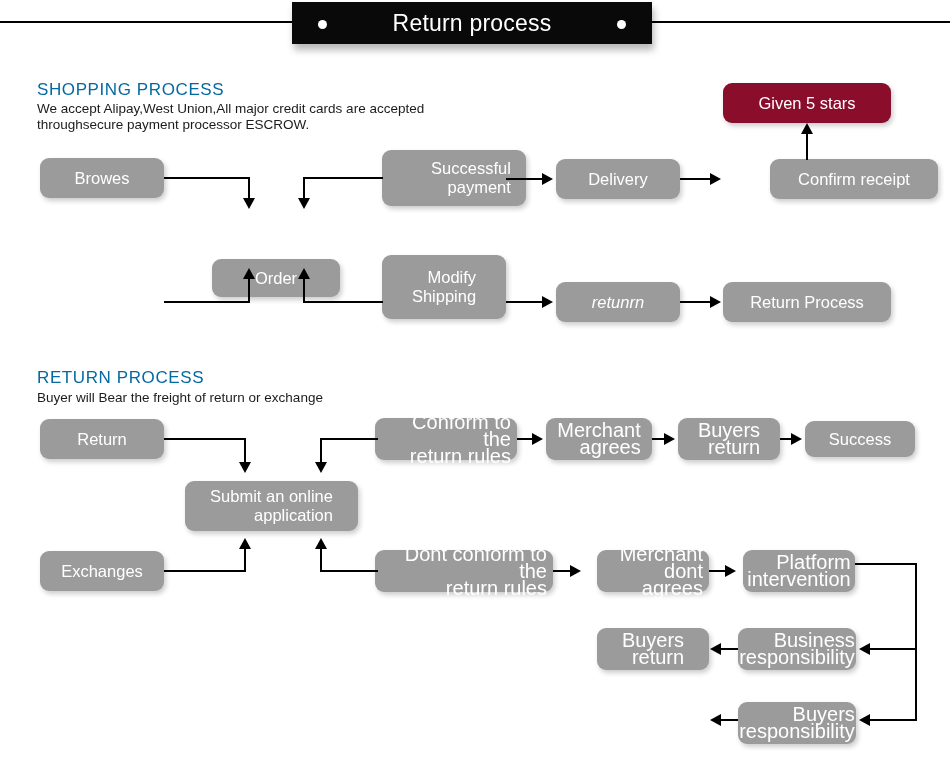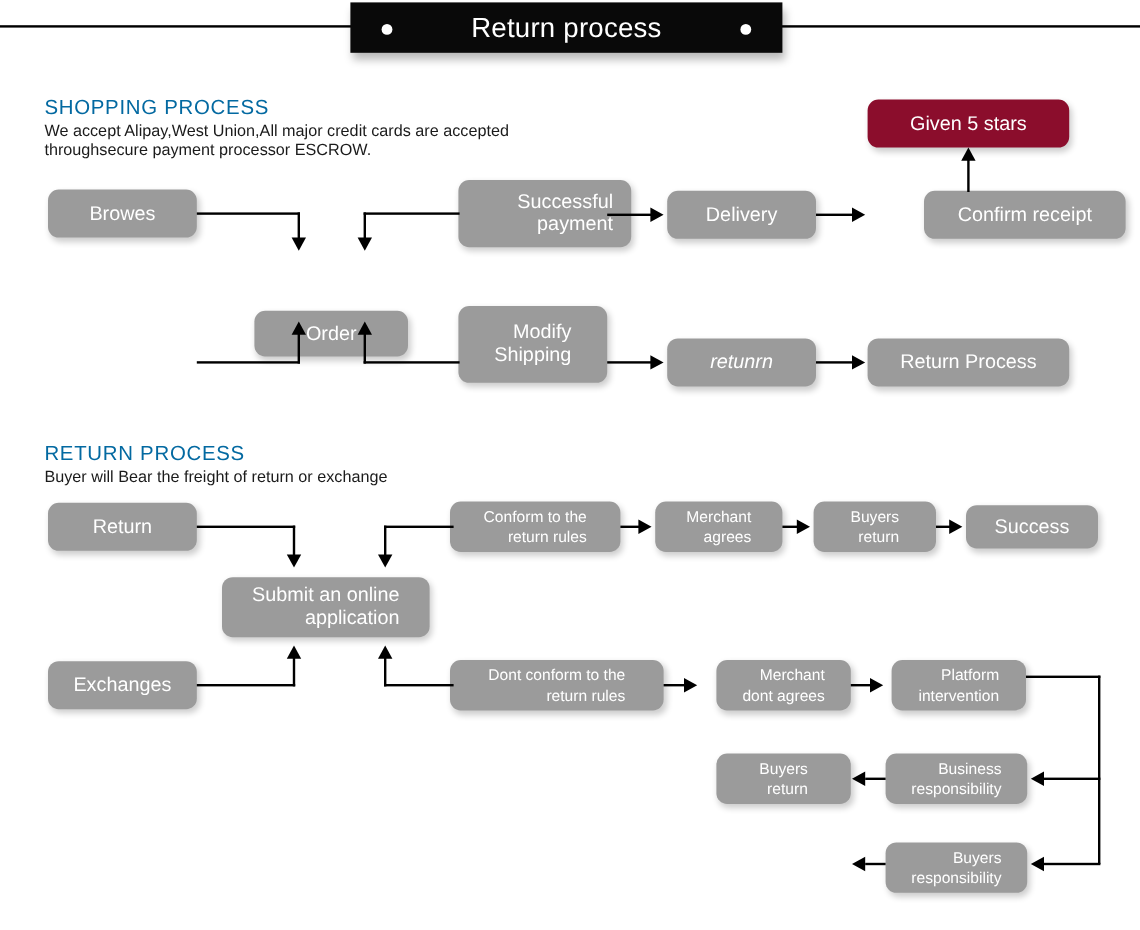--- a/index.html
+++ b/index.html
@@ -61,21 +61,21 @@
     text-align:right;
     font-size:16.5px;
     line-height:19px;
     box-shadow:2px 3px 5px rgba(0,0,0,0.20);
     box-sizing:border-box;
     padding:0 6px;
     font-family:"Liberation Sans","DejaVu Sans",sans-serif;
     white-space:pre-line;
   }
   .node.accent{ background:#8b0d2c; }
-  .node.sm{ font-size:13px; line-height:17px; }
+  .node.sm{ font-size:20px; line-height:17px; }
 
   
   .ln{position:absolute;background:#000;}
   .hl{height:2px;}
   .vl{width:2px;}
   .arrow{position:absolute;width:0;height:0;}
   .arrow.down{border-left:6px solid transparent;border-right:6px solid transparent;border-top:11px solid #000;}
   .arrow.up{border-left:6px solid transparent;border-right:6px solid transparent;border-bottom:11px solid #000;}
   .arrow.right{border-top:6px solid transparent;border-bottom:6px solid transparent;border-left:11px solid #000;}
   .arrow.left{border-top:6px solid transparent;border-bottom:6px solid transparent;border-right:11px solid #000;}

